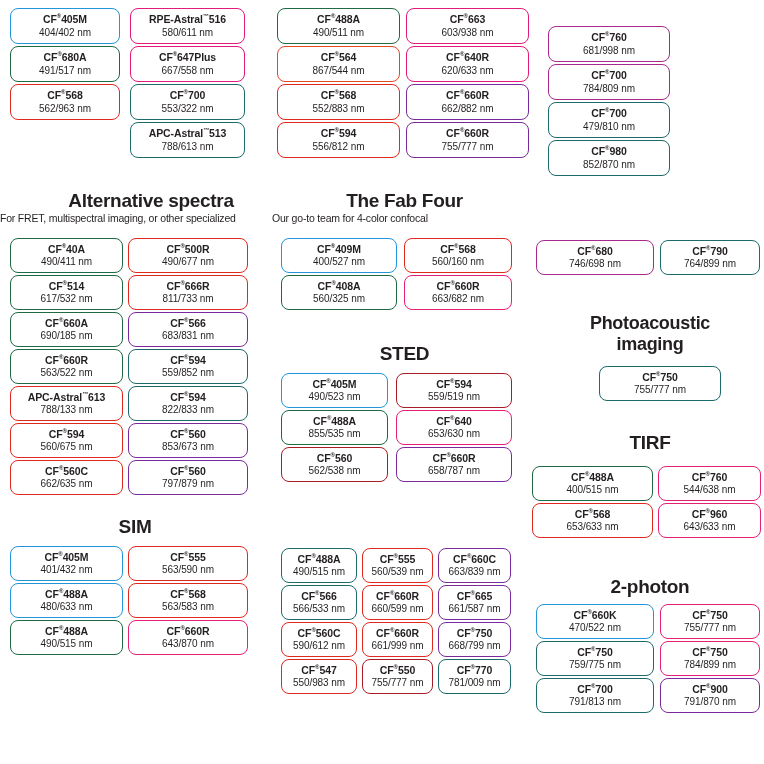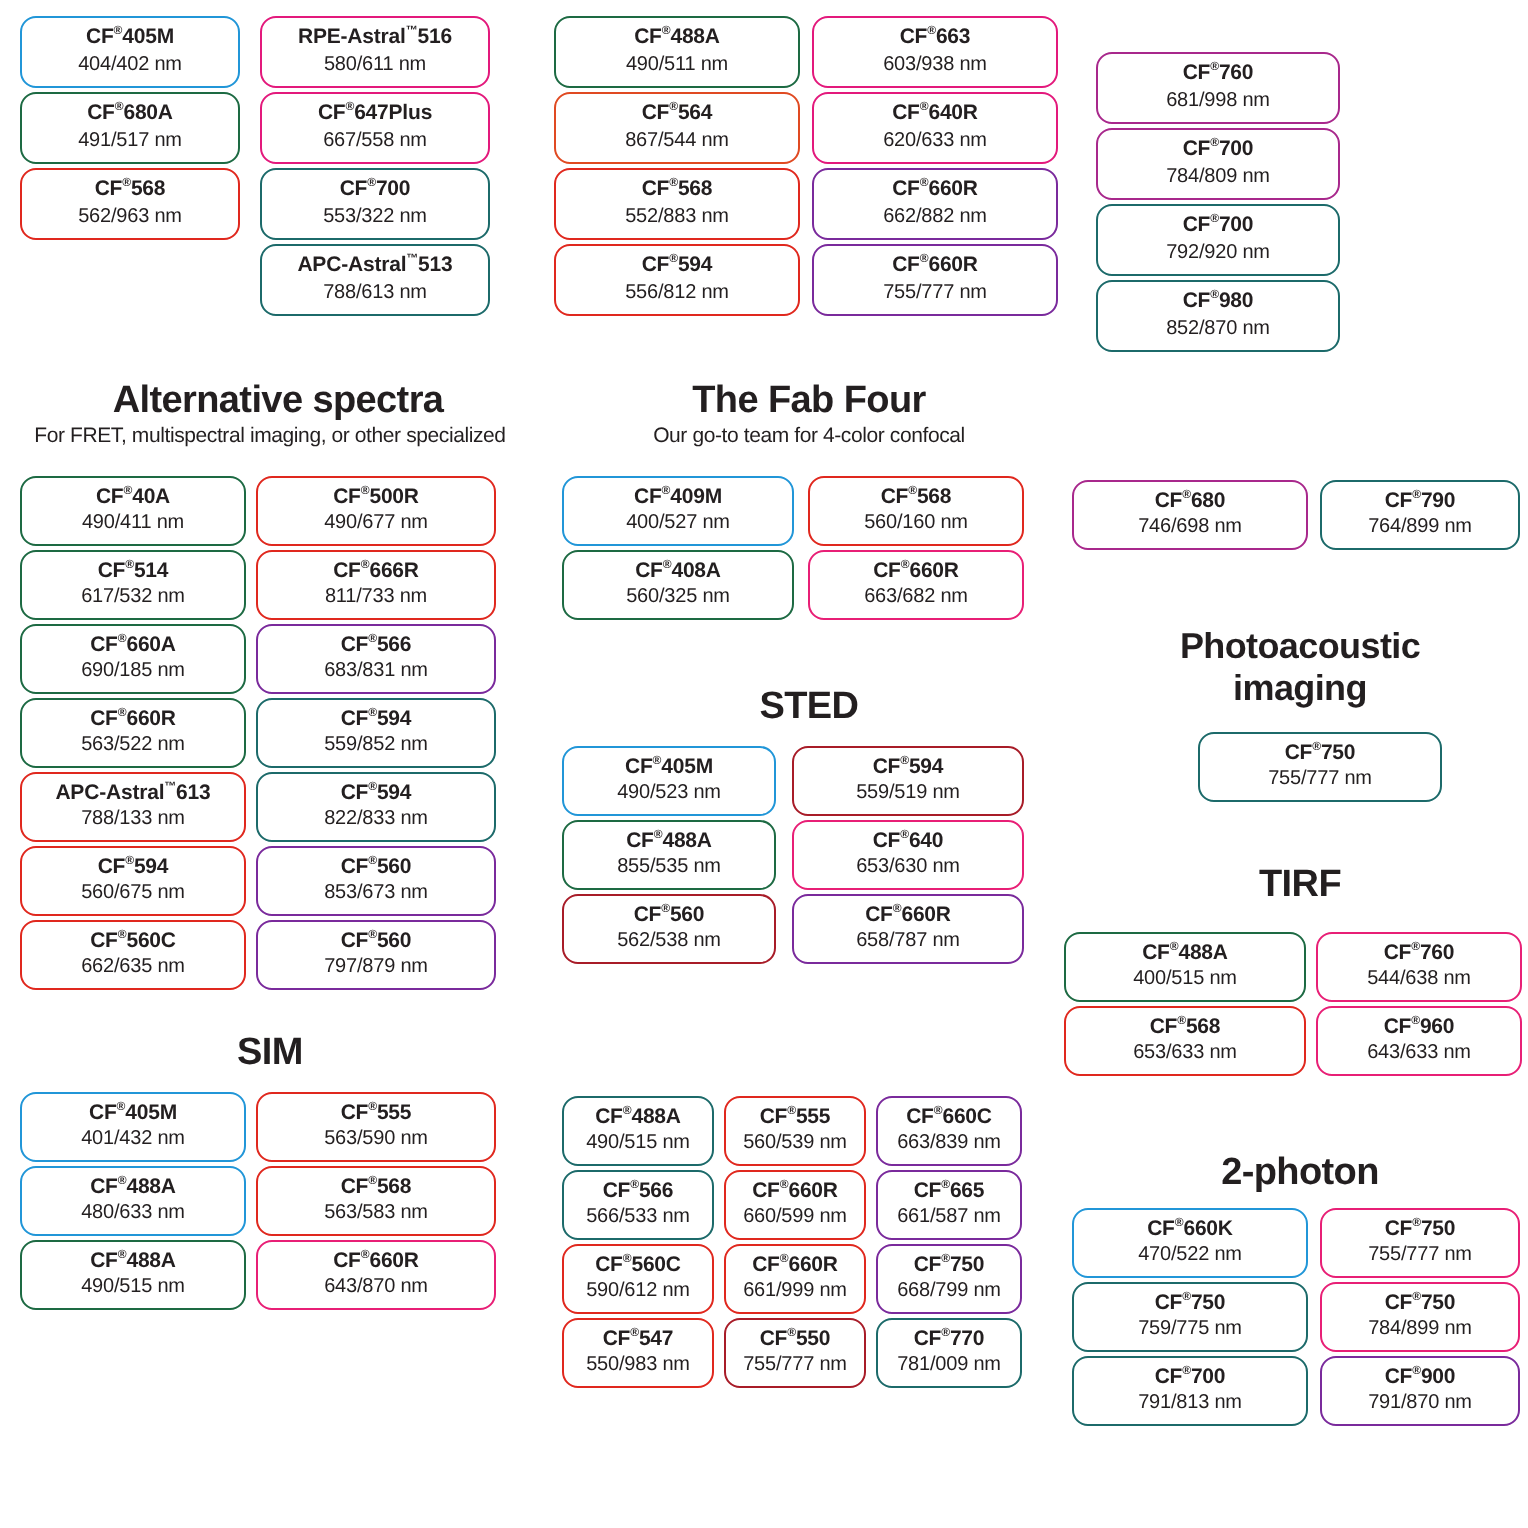--- a/index.html
+++ b/index.html
@@ -59,21 +59,21 @@
     position: absolute;
     text-align: center;
     font-weight: bold;
     color: #231f20;
     letter-spacing: -0.3px;
   }
   .sec-title.big { font-size: 19px; }
   .sec-title.med { font-size: 18px; }
   .sec-sub {
     position: absolute;
-    text-align: center;
+    text-align: left;
     font-size: 10.5px;
     color: #231f20;
     letter-spacing: -0.2px;
   }
   .grid {
     position: absolute;
     display: grid;
   }
 </style>
 </head>
@@ -157,29 +157,29 @@
       <div class="pill" style="border-color: rgb(168, 40, 140);">
         <div class="nm-name">CF<span class="reg">®</span>760</div>
         <div class="nm-spec">681/998 nm</div>
       </div>
       <div class="pill" style="border-color: rgb(168, 40, 140);">
         <div class="nm-name">CF<span class="reg">®</span>700</div>
         <div class="nm-spec">784/809 nm</div>
       </div>
       <div class="pill" style="border-color: rgb(28, 106, 106);">
         <div class="nm-name">CF<span class="reg">®</span>700</div>
-        <div class="nm-spec">792/920 nm</div>
+        <div class="nm-spec">479/810 nm</div>
       </div>
       <div class="pill" style="border-color: rgb(28, 106, 106);">
         <div class="nm-name">CF<span class="reg">®</span>980</div>
         <div class="nm-spec">852/870 nm</div>
       </div>
     </div>
 
-  <div class="sec-title big" style="left:4px; top:190px; width:270px;">Alternative spectra</div>
+  <div class="sec-title big" style="left:16px; top:190px; width:270px;">Alternative spectra</div>
   <div class="sec-sub" style="left:0px; top:212px; width:270px;">For FRET, multispectral imaging, or other specialized</div>
 
   <div class="grid" style="left:10px; top:238px; width:113px; grid-template-columns:1fr; grid-auto-rows:35px; row-gap:2px;">
       <div class="pill" style="border-color: rgb(29, 106, 67);">
         <div class="nm-name">CF<span class="reg">®</span>40A</div>
         <div class="nm-spec">490/411 nm</div>
       </div>
       <div class="pill" style="border-color: rgb(29, 106, 67);">
         <div class="nm-name">CF<span class="reg">®</span>514</div>
         <div class="nm-spec">617/532 nm</div>

